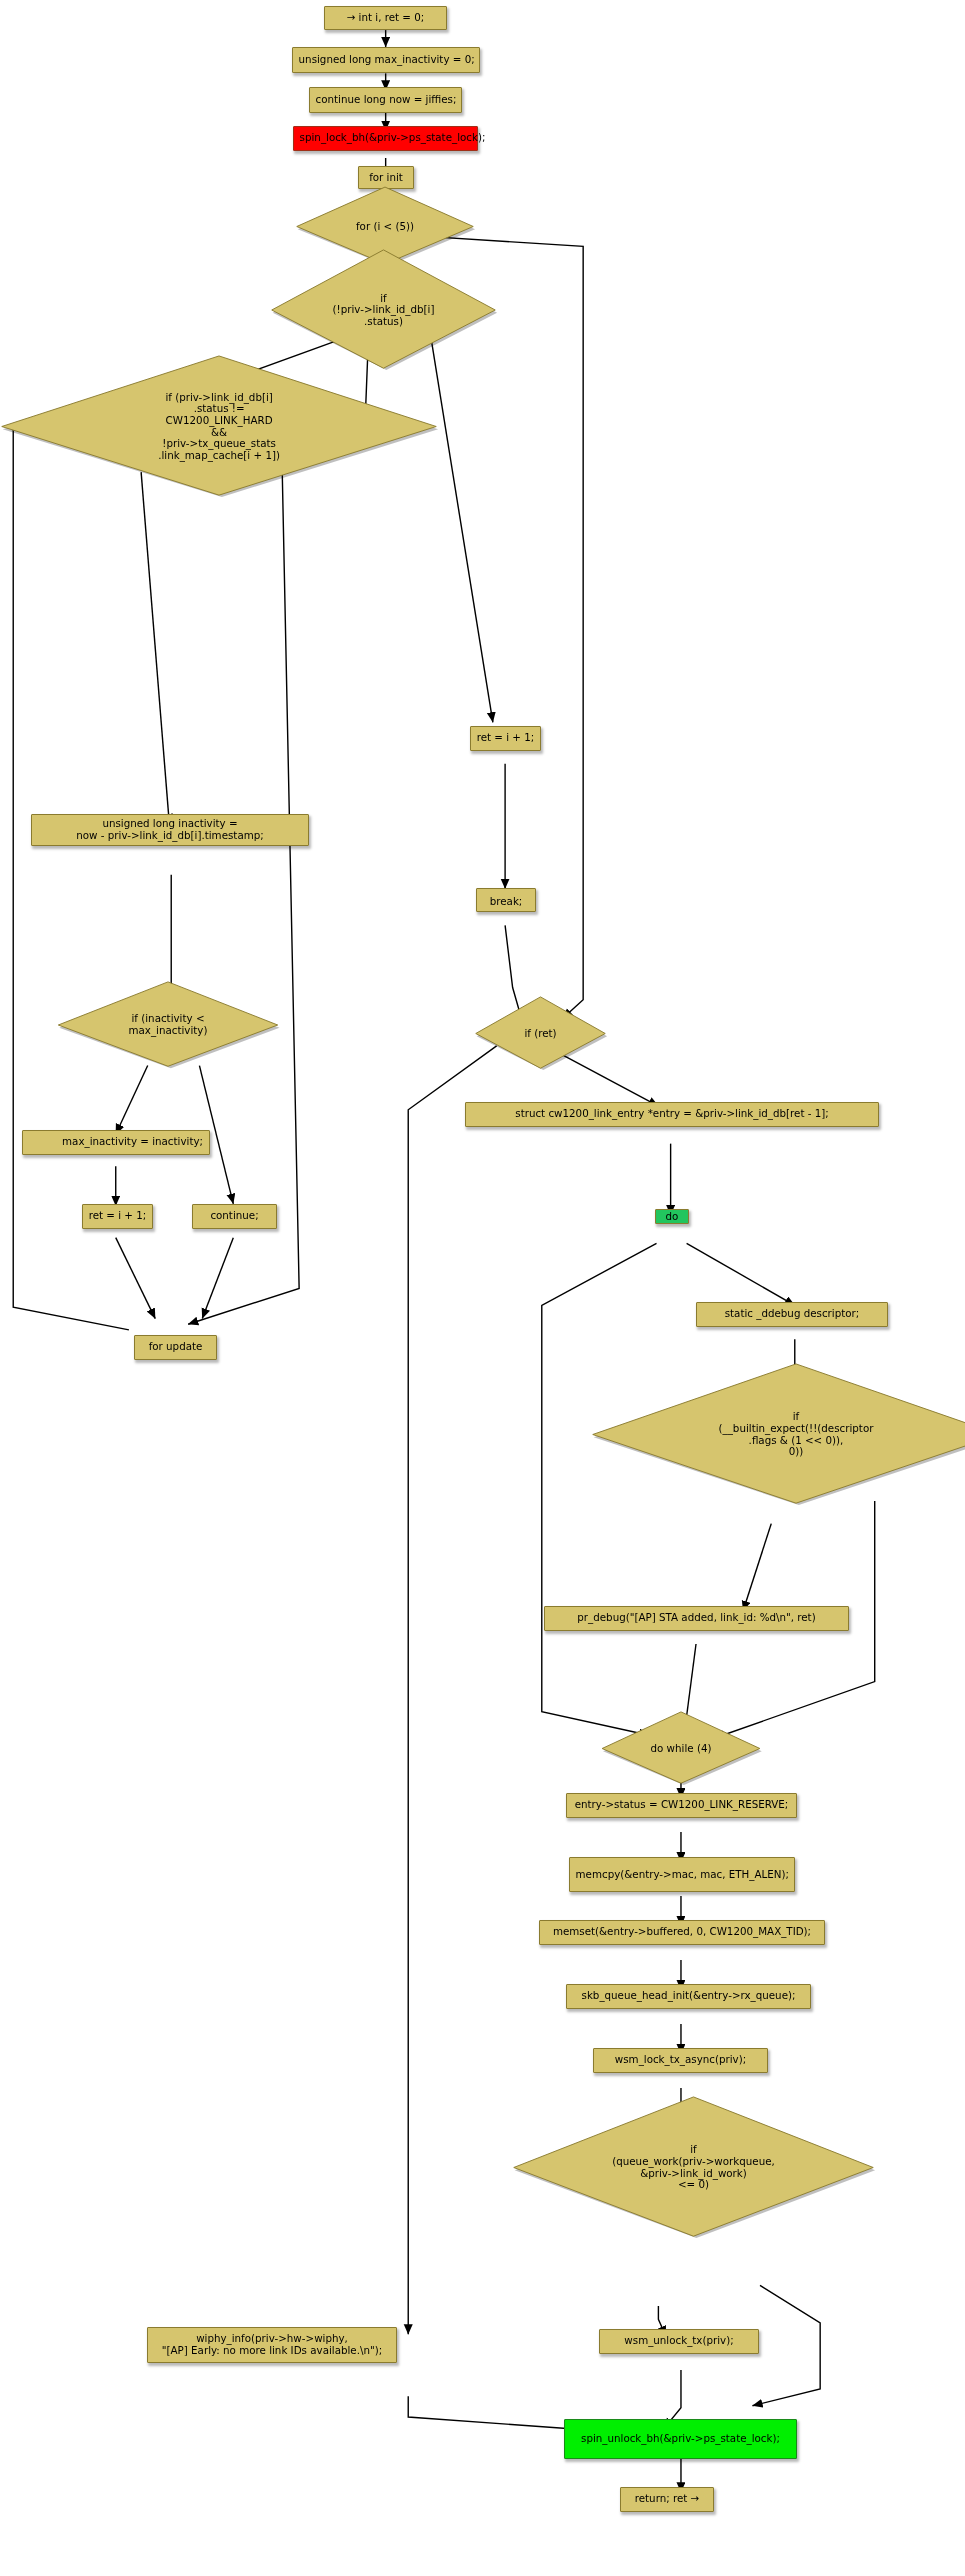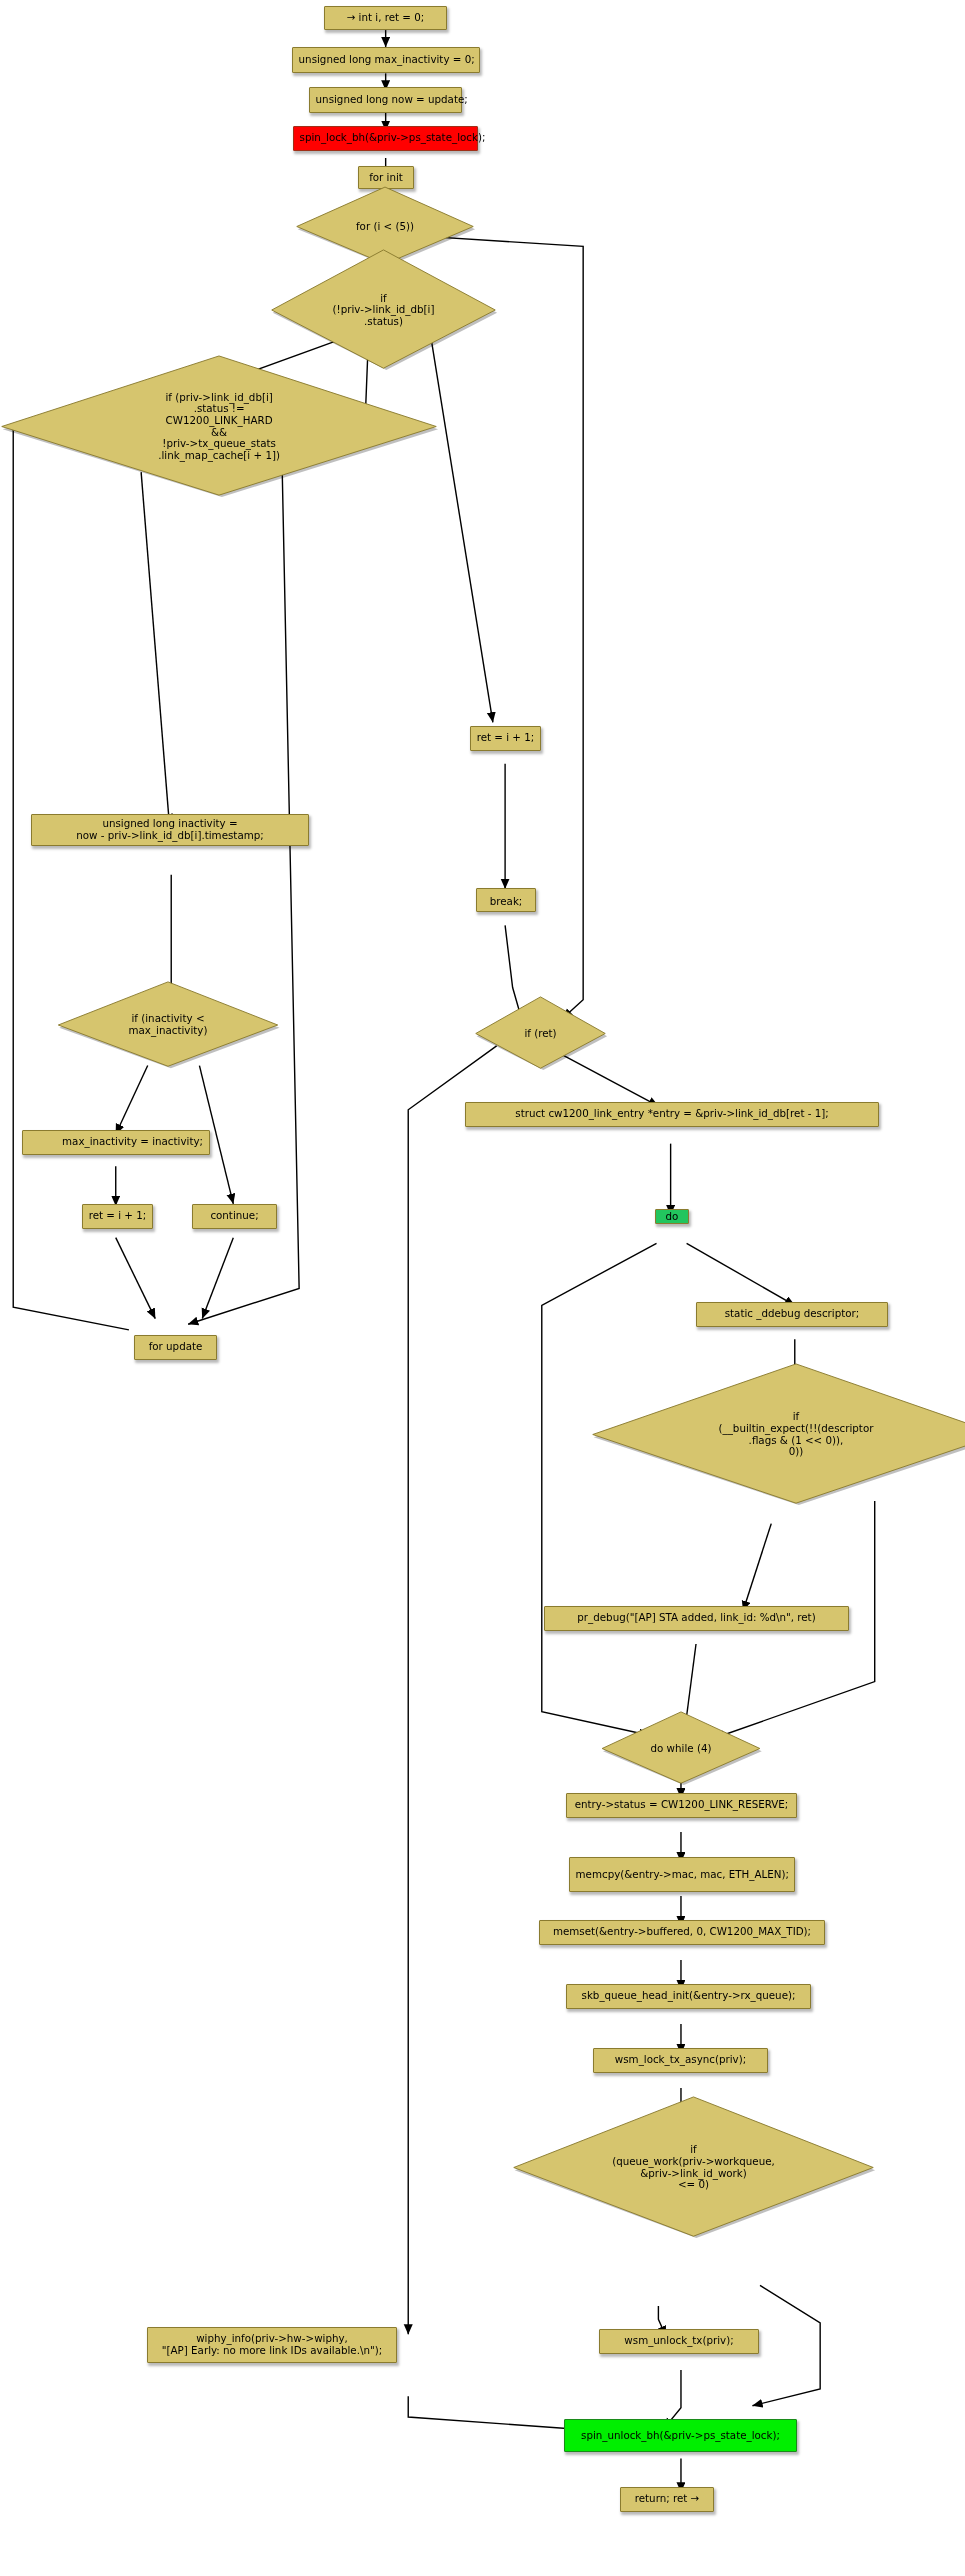--- a/index.html
+++ b/index.html
@@ -161,21 +161,21 @@
       <path d="M434,2548 L434,2570 L684,2588"></path>
 
       <path d="M724,2520 L724,2560 L706,2582"></path>
 
       <path d="M724,2614 L724,2650"></path>
     </g>
   </svg>
 
 <div class="node box " style="left: 324px; top: 5.6px; width: 123px; height: 24.5px; background: rgb(214, 197, 110); border-color: rgb(138, 123, 47);"><span class="nlabel">→ int i, ret = 0;</span></div>
     <div class="node box " style="left: 292px; top: 47px; width: 188px; height: 26px; background: rgb(214, 197, 110); border-color: rgb(138, 123, 47);"><span class="nlabel">unsigned long max_inactivity = 0;</span></div>
-    <div class="node box " style="left: 309px; top: 87px; width: 153px; height: 26px; background: rgb(214, 197, 110); border-color: rgb(138, 123, 47);"><span class="nlabel">unsigned long now = update;</span></div>
+    <div class="node box " style="left: 309px; top: 87px; width: 153px; height: 26px; background: rgb(214, 197, 110); border-color: rgb(138, 123, 47);"><span class="nlabel">continue long now = jiffies;</span></div>
     <div class="node box red" style="left: 293px; top: 126px; width: 185px; height: 24.5px; background: rgb(255, 0, 0); border-color: rgb(160, 48, 24);"><span class="nlabel">spin_lock_bh(&amp;priv-&gt;ps_state_lock);</span></div>
     <div class="node box " style="left: 358px; top: 166px; width: 56px; height: 22.6px; background: rgb(214, 197, 110); border-color: rgb(138, 123, 47);"><span class="nlabel">for init</span></div>
     <div class="node diamond" style="left: 293px; top: 185px; width: 184px; height: 83px;"><svg class="dshape" width="184" height="83" viewBox="0 0 196 88">
         <path d="M101,5 L194,47 L101,86 L5,47 z" fill="rgba(0,0,0,0.25)"></path>
         <path d="M98,2 L192,44 L98,84 L4,44 z" fill="#d6c56e" stroke="#8a7b2f" stroke-width="1"></path>
       </svg><span class="dlabel">for (i &lt; (5))</span></div>
     <div class="node diamond" style="left: 268px; top: 248px; width: 231px; height: 124px;"><svg class="dshape" width="231" height="124" viewBox="0 0 246 132">
         <path d="M126,5 L244,69 L126,130 L5,69 z" fill="rgba(0,0,0,0.25)"></path>
         <path d="M123,2 L242,66 L123,128 L4,66 z" fill="#d6c56e" stroke="#8a7b2f" stroke-width="1"></path>
       </svg><span class="dlabel">if
@@ -230,16 +230,16 @@
     <div class="node diamond" style="left: 510px; top: 2095px; width: 367px; height: 145px;"><svg class="dshape" width="367" height="145" viewBox="0 0 390 154">
         <path d="M198,5 L388,80 L198,152 L5,80 z" fill="rgba(0,0,0,0.25)"></path>
         <path d="M195,2 L386,77 L195,150 L4,77 z" fill="#d6c56e" stroke="#8a7b2f" stroke-width="1"></path>
       </svg><span class="dlabel">if
 (queue_work(priv-&gt;workqueue,
 &amp;priv-&gt;link_id_work)
 &lt;= 0)</span></div>
     <div class="node box " style="left: 147px; top: 2327px; width: 250px; height: 36px; background: rgb(214, 197, 110); border-color: rgb(138, 123, 47);"><span class="nlabel">wiphy_info(priv-&gt;hw-&gt;wiphy,
 "[AP] Early: no more link IDs available.\n");</span></div>
     <div class="node box " style="left: 599px; top: 2329px; width: 160px; height: 24.5px; background: rgb(214, 197, 110); border-color: rgb(138, 123, 47);"><span class="nlabel">wsm_unlock_tx(priv);</span></div>
-    <div class="node box green" style="left: 564px; top: 2419px; width: 233px; height: 33px; background: rgb(0, 239, 0); border-color: rgb(26, 138, 26);"><span class="nlabel">spin_unlock_bh(&amp;priv-&gt;ps_state_lock);</span></div>
+    <div class="node box green" style="left: 564px; top: 2419px; width: 233px; height: 40px; background: rgb(0, 239, 0); border-color: rgb(26, 138, 26);"><span class="nlabel">spin_unlock_bh(&amp;priv-&gt;ps_state_lock);</span></div>
     <div class="node box " style="left: 620px; top: 2487px; width: 94px; height: 24.5px; background: rgb(214, 197, 110); border-color: rgb(138, 123, 47);"><span class="nlabel">return; ret →</span></div>
   </div>
 
 
 </body></html>

